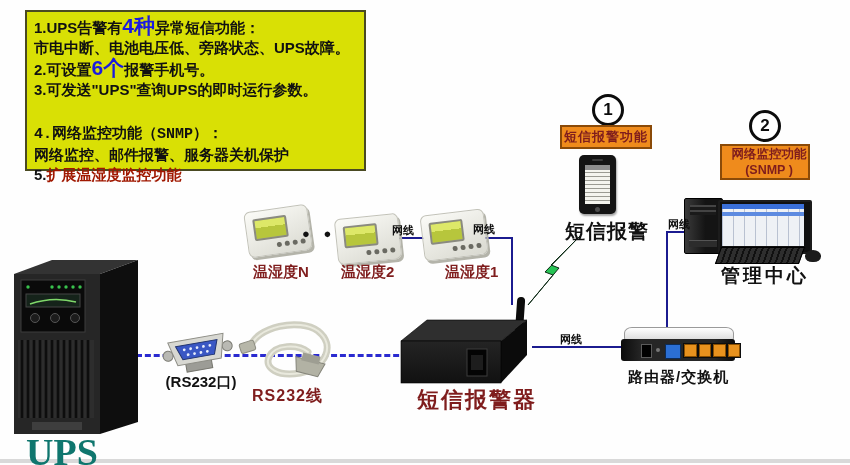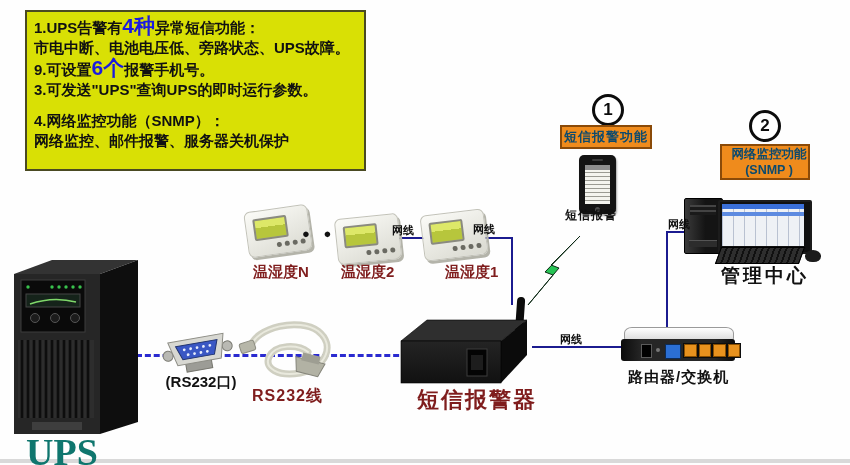--- a/index.html
+++ b/index.html
@@ -6,21 +6,21 @@
   .canvas{position:relative;width:850px;height:465px;background:#fefefe;overflow:hidden;
           font-family:"Liberation Sans","DejaVu Sans",sans-serif;}
   .abs{position:absolute;}
   .photo-edge{left:0;top:459px;width:850px;height:4px;background:#d9d9d9;}
 
   
   .info-box{left:25px;top:10px;width:323px;height:149px;background:#d9e005;
             border:2px solid #4a4a22;padding:4px 7px;color:#111;
             font-weight:bold;font-size:15px;line-height:20px;white-space:nowrap;}
   .info-box .big{font-size:21px;color:#1a1ae0;line-height:20px;}
-  .info-box .gap-top{margin-top:11px;}
+  .info-box .gap-top{margin-top:25px;font-family:Liberation Mono, monospace;}
   .info-box .red{color:#a01800;}
 
   
   .lbl-blue{color:#7f1d1d;font-weight:bold;}
   .lbl-black{color:#111;font-weight:bold;}
   .cable-lbl{font-size:11px;font-weight:bold;color:#111;z-index:4;}
 
   
   .wire{background:#1b1b8f;z-index:1;}
   .dashed{left:136px;top:354px;width:272px;height:0;border-top:3px dashed #2a2ad0;z-index:1;}
@@ -32,21 +32,21 @@
                border:2px solid #8a8a80;border-radius:2px;
                background-image:linear-gradient(#dde868 40%,#b7c63c 40%);}
   .sensor .btns{position:absolute;right:5px;bottom:6px;display:flex;gap:3px;}
   .sensor .btns span{width:5px;height:5px;border-radius:50%;background:#6a6a62;display:block;}
   .sensor-dots{font-size:13px;letter-spacing:5px;color:#111;font-weight:bold;z-index:2;}
 
   
   .badge{width:26px;height:26px;border:3px solid #0c0c0c;border-radius:50%;background:#fff;
          display:flex;align-items:center;justify-content:center;
          font-size:17px;font-weight:bold;color:#0c0c0c;z-index:3;}
-  .feat{background:#ef8b1c;border:2px solid #8a4a08;color:#0c4a6e;font-weight:bold;
+  .feat{background:#ef8b1c;border:2px solid #8a4a08;color:#7f1d1d;font-weight:bold;
         text-align:center;z-index:3;}
   .feat1{left:560px;top:125px;width:88px;height:20px;font-size:13px;line-height:20px;letter-spacing:1px;}
   .feat2{left:720px;top:144px;width:78px;height:32px;font-size:12.5px;line-height:16px;padding-left:8px;}
 
   
   .phone{left:579px;top:155px;width:37px;height:59px;background:#141414;border-radius:5px;
          box-shadow:1px 2px 2px rgba(0,0,0,.35);z-index:2;}
   .phone .screen{position:absolute;left:6px;top:10px;width:25px;height:39px;background:#f4f4ee;
          background-image:linear-gradient(#8d8d8d 0 5px,transparent 5px),
          repeating-linear-gradient(#f4f4ee 0 3px,#9a9a92 3px 4px);}
@@ -86,24 +86,25 @@
   svg{overflow:visible;}
 </style>
 </head>
 <body>
 
 <div class="canvas">
 
   <div class="abs info-box">
     <div><span>1.UPS告警有</span><span class="big">4种</span><span>异常短信功能：</span></div>
     <div>市电中断、电池电压低、旁路状态、UPS故障。</div>
-    <div><span>9.可设置</span><span class="big">6个</span><span>报警手机号。</span></div>
+    <div><span>2.可设置</span><span class="big">6个</span><span>报警手机号。</span></div>
     <div>3.可发送"UPS"查询UPS的即时运行参数。</div>
     <div class="gap-top">4.网络监控功能（SNMP）：</div>
     <div>网络监控、邮件报警、服务器关机保护</div>
+    <div><span>5.</span><span class="red">扩展温湿度监控功能</span></div>
   </div>
 
   <svg class="abs" style="left:8px;top:254px;z-index:2" width="140" height="192" viewBox="0 0 140 192">
     <polygon points="6,20 44,6 130,6 92,20" fill="#333"></polygon>
     <polygon points="92,20 130,6 130,168 92,180" fill="#0e0e0e"></polygon>
     <rect x="6" y="20" width="86" height="160" fill="#262626"></rect>
     <rect x="13" y="26" width="64" height="52" fill="#0a0a0a" stroke="#3c3c3c"></rect>
     <g fill="#39c24d">
       <circle cx="44" cy="33" r="1.7"></circle>
         <circle cx="51" cy="33" r="1.7"></circle>
@@ -249,21 +250,21 @@
   <div class="abs feat feat2">
     <div>网络监控功能</div>
     <div>(SNMP )</div>
   </div>
 
   <div class="abs phone">
     <div class="ear"></div>
     <div class="screen"></div>
     <div class="home"></div>
   </div>
-  <div class="abs lbl-black" style="left:565px;top:207px;font-size:12px;letter-spacing:1px;z-index:3">短信报警</div>
+  <div class="abs lbl-black" style="left:565px;top:218px;font-size:20px;letter-spacing:1px;z-index:3">短信报警</div>
 
   <div class="abs pc-tower">
     <div class="slot"></div>
     <div class="chin"></div>
   </div>
   <div class="abs monitor">
     <div class="screen"></div>
   </div>
   <div class="abs pc-stand"></div>
   <div class="abs pc-base"></div>

